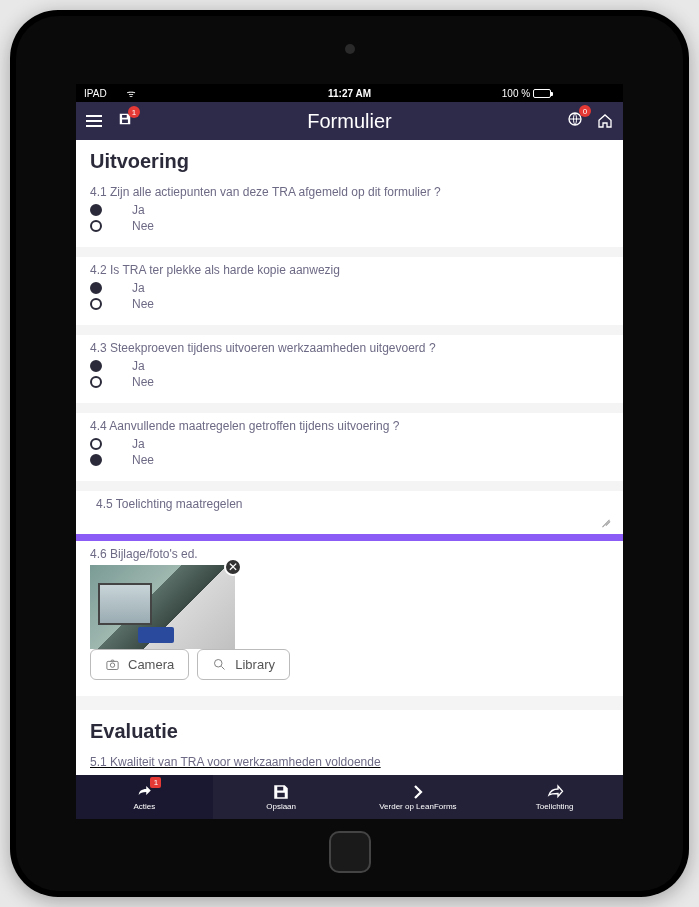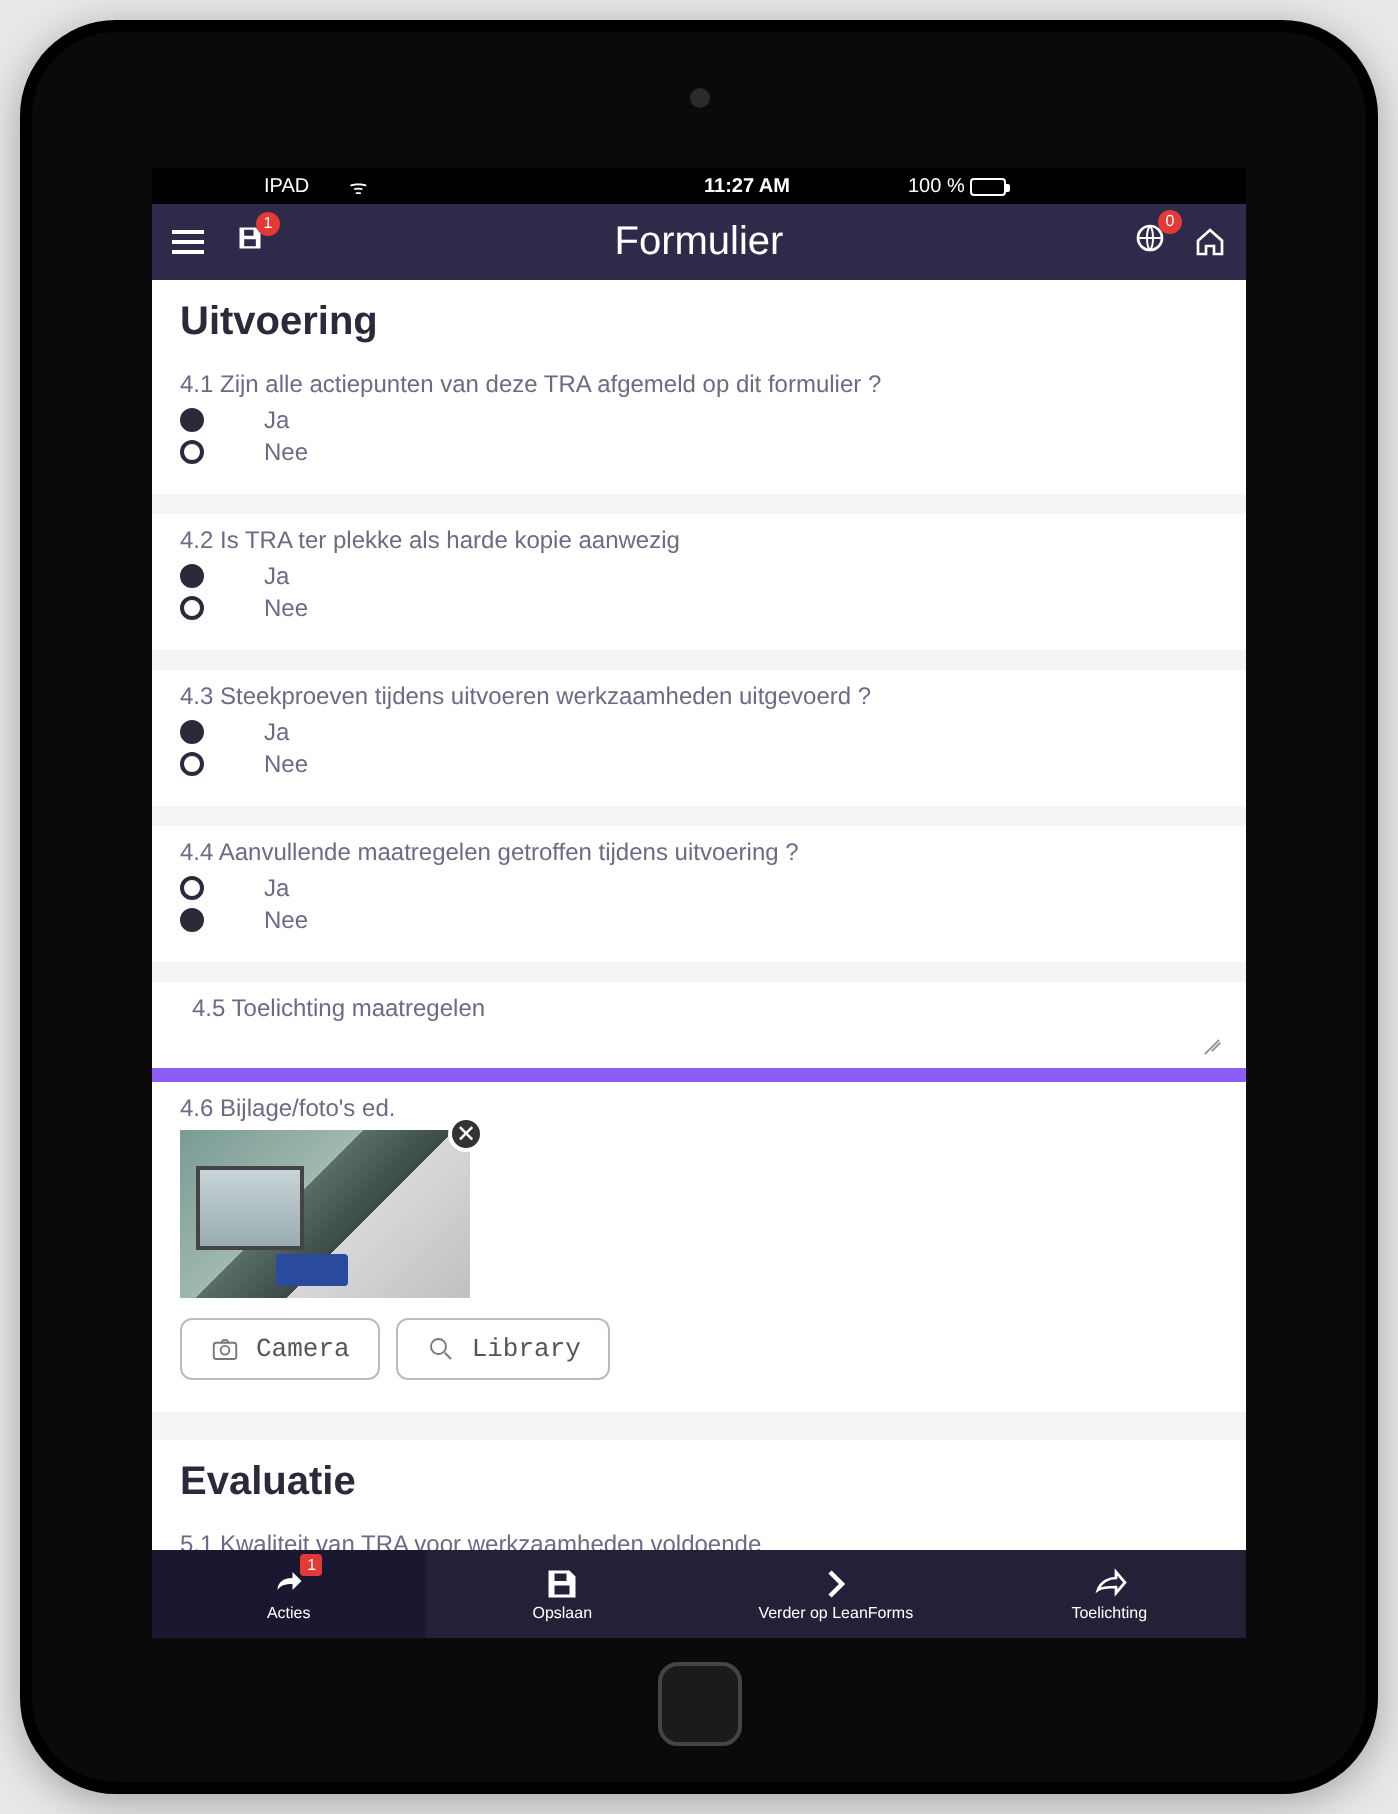--- a/index.html
+++ b/index.html
@@ -61,23 +61,23 @@
   
   .status-bar {
     background: #000;
     color: #fff;
     height: 18px;
     font-size: 10px;
     display: flex;
     align-items: center;
     padding: 0 8px;
   }
-  .status-left { flex: 1; display: flex; gap: 20px; align-items: center; margin-left: 48px; }
+  .status-left { flex: 1; display: flex; gap: 20px; align-items: center; }
   .status-center { flex: 1; text-align: center; font-weight: 600; }
-  .status-right { flex: 1; text-align: right; display: flex; justify-content: flex-start; align-items: center; gap: 3px; }
+  .status-right { flex: 1; text-align: right; display: flex; justify-content: center; align-items: center; gap: 3px; }
   .battery-icon { width: 18px; height: 9px; border: 1px solid #fff; border-radius: 2px; position: relative; }
   .battery-icon::after { content:""; position:absolute; right:-3px; top:2px; width:2px; height:4px; background:#fff; border-radius:0 1px 1px 0;}
   .battery-fill { background:#fff; height:100%; width:100%; }
   .wifi-icon { font-size: 10px; }
   
   .app-header {
     background: #2d2a4a;
     color: #fff;
     height: 38px;
     display: flex;
@@ -197,22 +197,20 @@
     border: 2px solid #fff;
     border-radius: 50%;
     color: #fff;
     font-size: 12px;
     display: flex; align-items: center; justify-content: center;
     cursor: pointer;
   }
   .pill-buttons {
     display: flex;
     gap: 8px;
-    margin-top: 10px;
-    font-family: Liberation Mono, monospace;
   }
   .pill-btn {
     border: 1px solid #bbb;
     background: #fff;
     border-radius: 6px;
     padding: 7px 14px;
     font-size: 13px;
     color: #555;
     display: flex;
     align-items: center;

